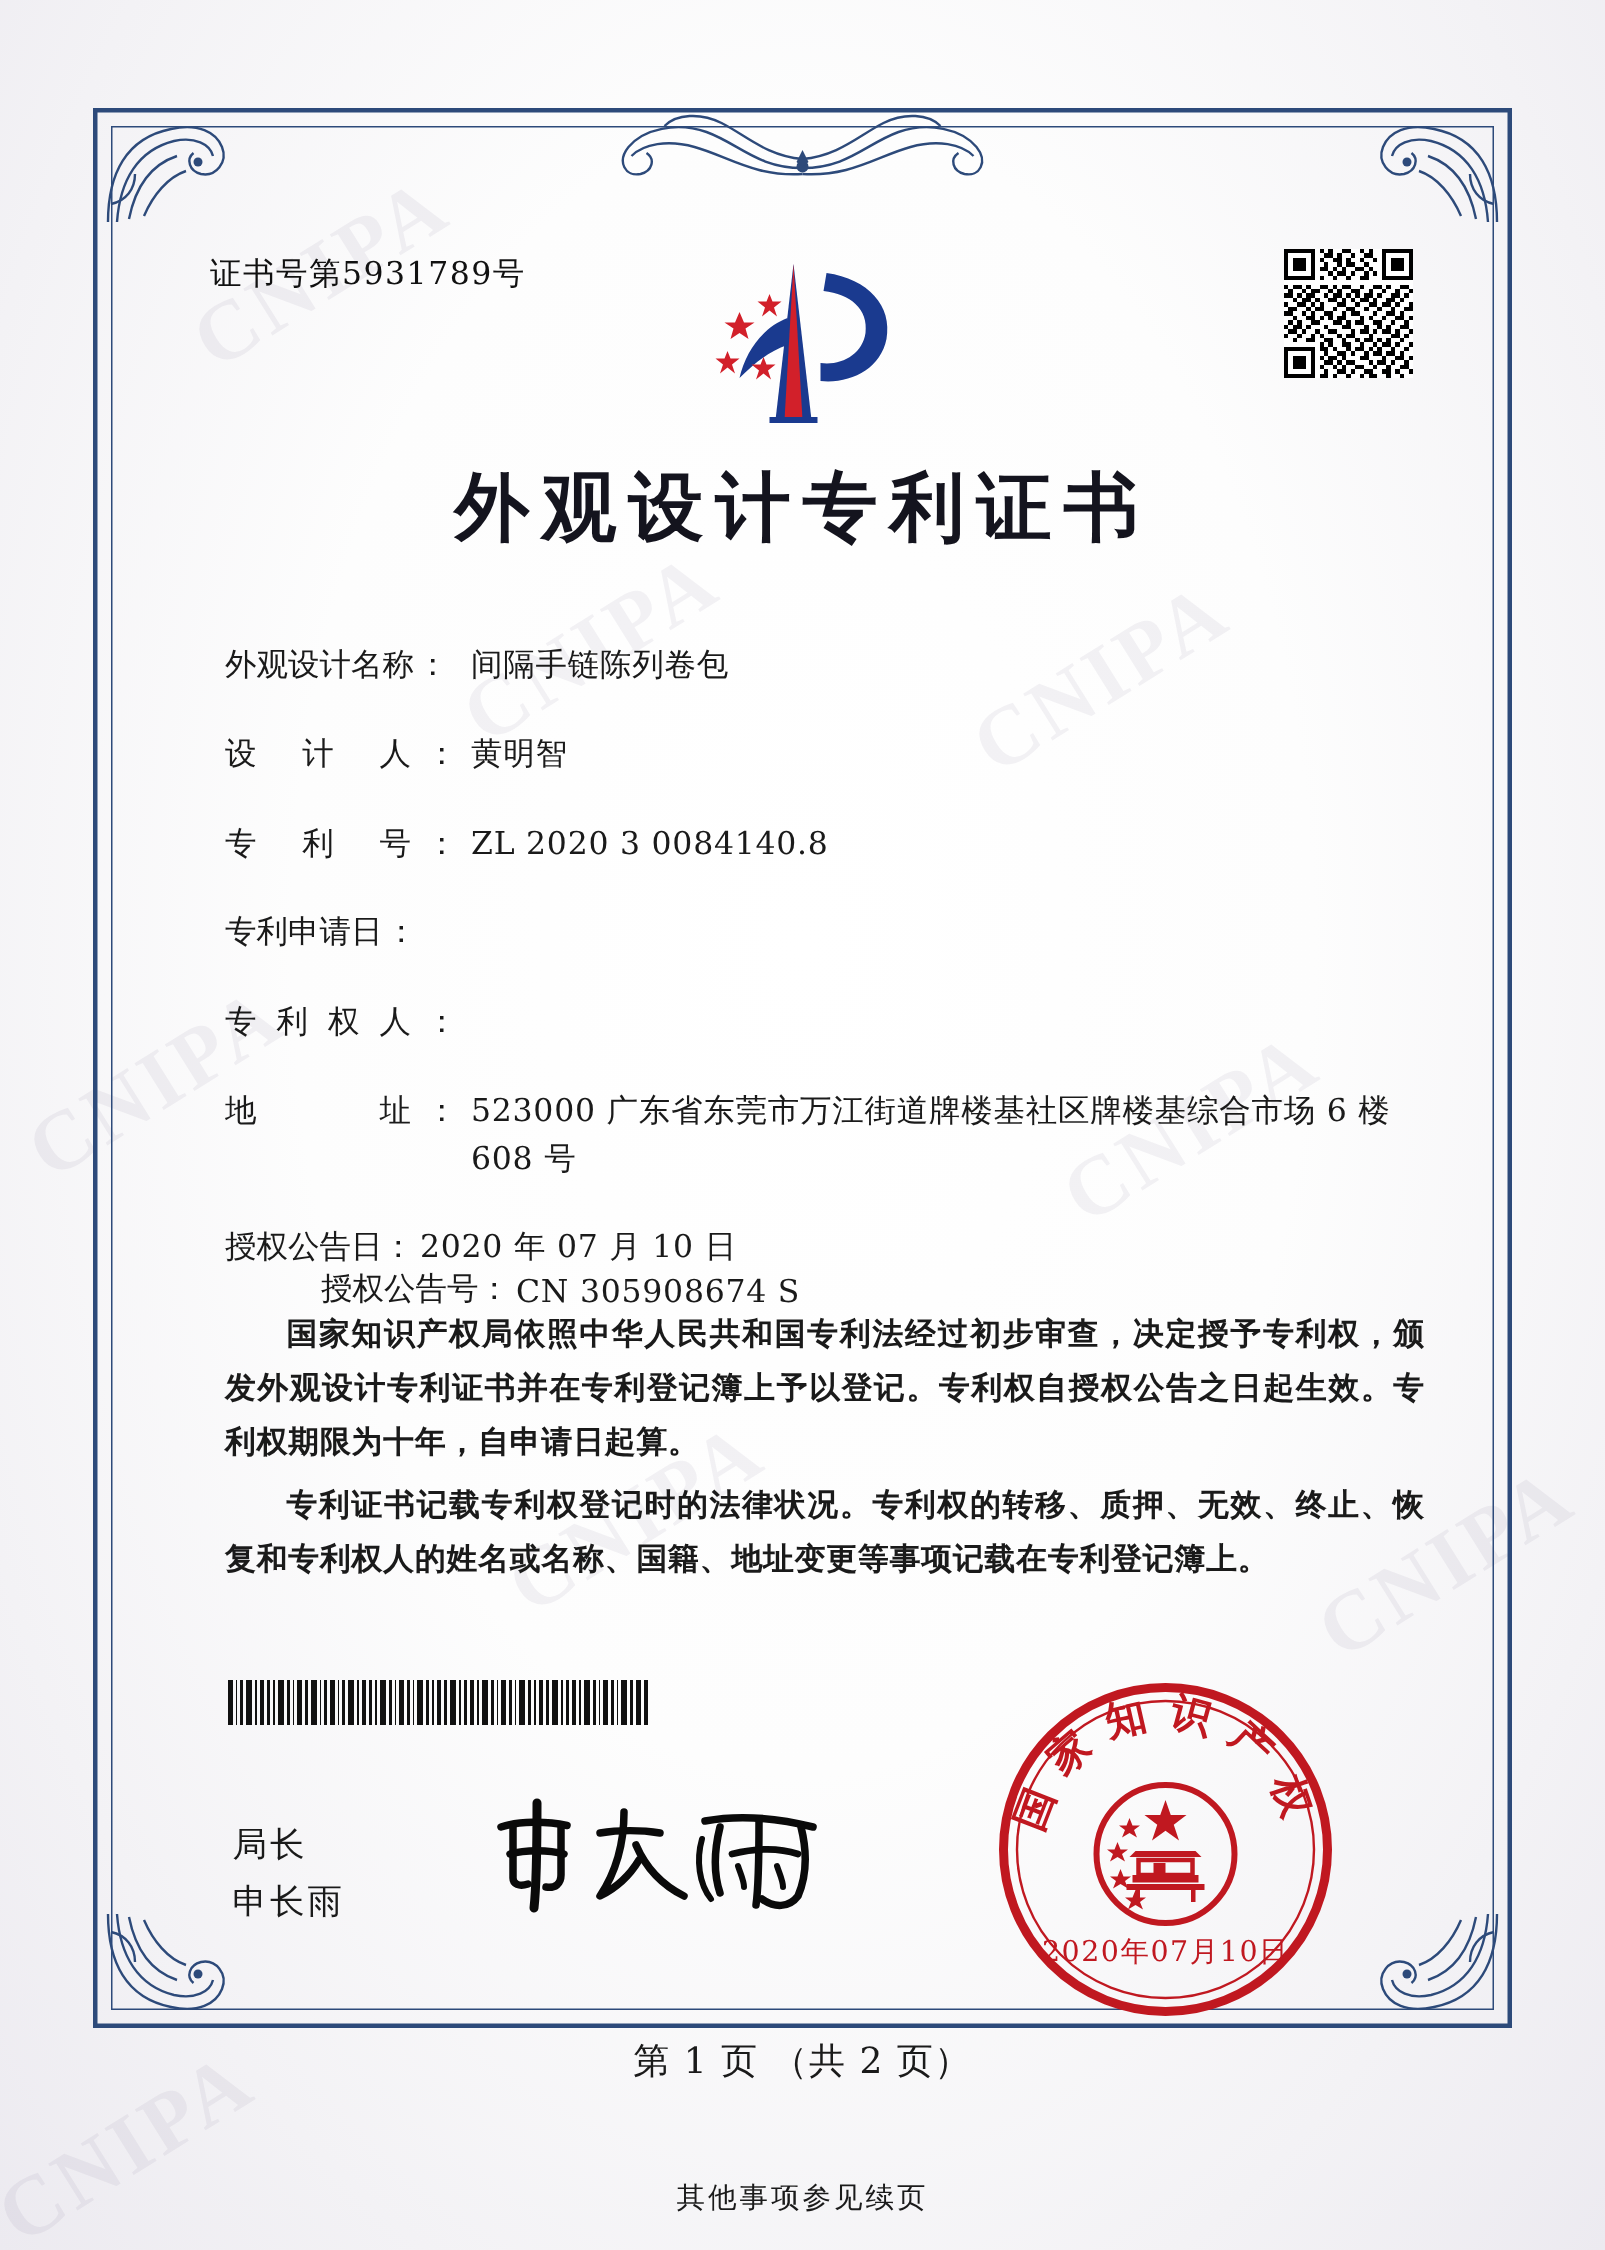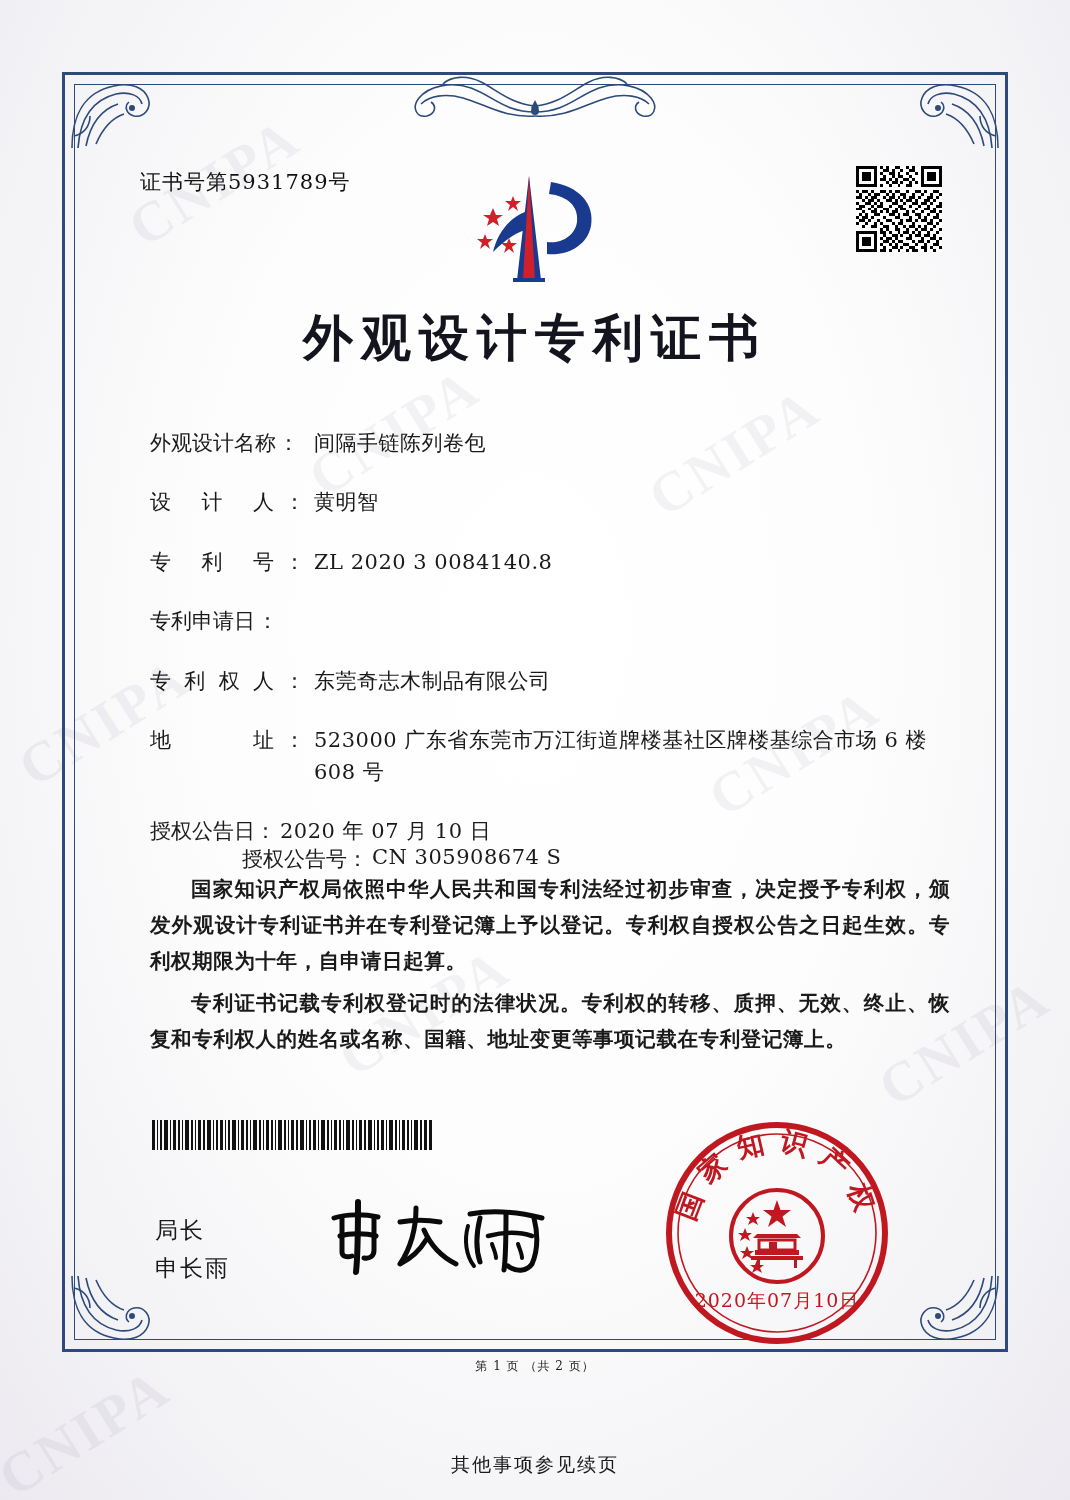--- a/index.html
+++ b/index.html
@@ -155,21 +155,21 @@
   }
 
   .grant-row {
     display: flex;
     align-items: flex-start;
     font-size: 21px;
     margin-top: 4px;
     flex-direction: column;
   }
   .grant-left { display: flex; }
-  .grant-right { display: flex; margin-left: 92px; }
+  .grant-right { display: flex; margin-left: 64px; align-items: flex-end; }
   .grant-label { white-space: nowrap; }
   .grant-value { margin-left: 4px; letter-spacing: 0.5px; }
 
   
   .paragraphs {
     position: absolute;
     left: 150px;
     right: 120px;
     top: 872px;
     font-size: 20.5px;
@@ -232,21 +232,21 @@
     letter-spacing: 1px;
     font-family: "DejaVu Serif", "Liberation Serif", serif;
   }
 
   
   .page-number {
     position: absolute;
     left: 0; right: 0;
     top: 1358px;
     text-align: center;
-    font-size: 12px;
+    font-size: 24px;
     letter-spacing: 1px;
   }
   .footer-note {
     position: absolute;
     left: 0; right: 0;
     top: 1452px;
     text-align: center;
     font-size: 19px;
     letter-spacing: 2px;
   }
@@ -624,21 +624,20 @@
 
     <div class="field-row">
       <div class="field-label">
         <span class="field-label spread" style="width:124px;display:inline-flex;">
           <span>专</span>
           <span>利</span>
           <span>权</span>
           <span>人</span>
         </span><span class="field-colon">：</span>
       </div>
-      <div class="field-value">东莞奇志木制品有限公司</div>
     </div>
 
     <div class="field-row">
       <div class="field-label">
         <span class="field-label spread" style="width:124px;display:inline-flex;">
           <span>地</span>
           <span>址</span>
         </span><span class="field-colon">：</span>
       </div>
       <div class="field-value wrap">523000 广东省东莞市万江街道牌楼基社区牌楼基综合市场 6 楼 608 号</div>

